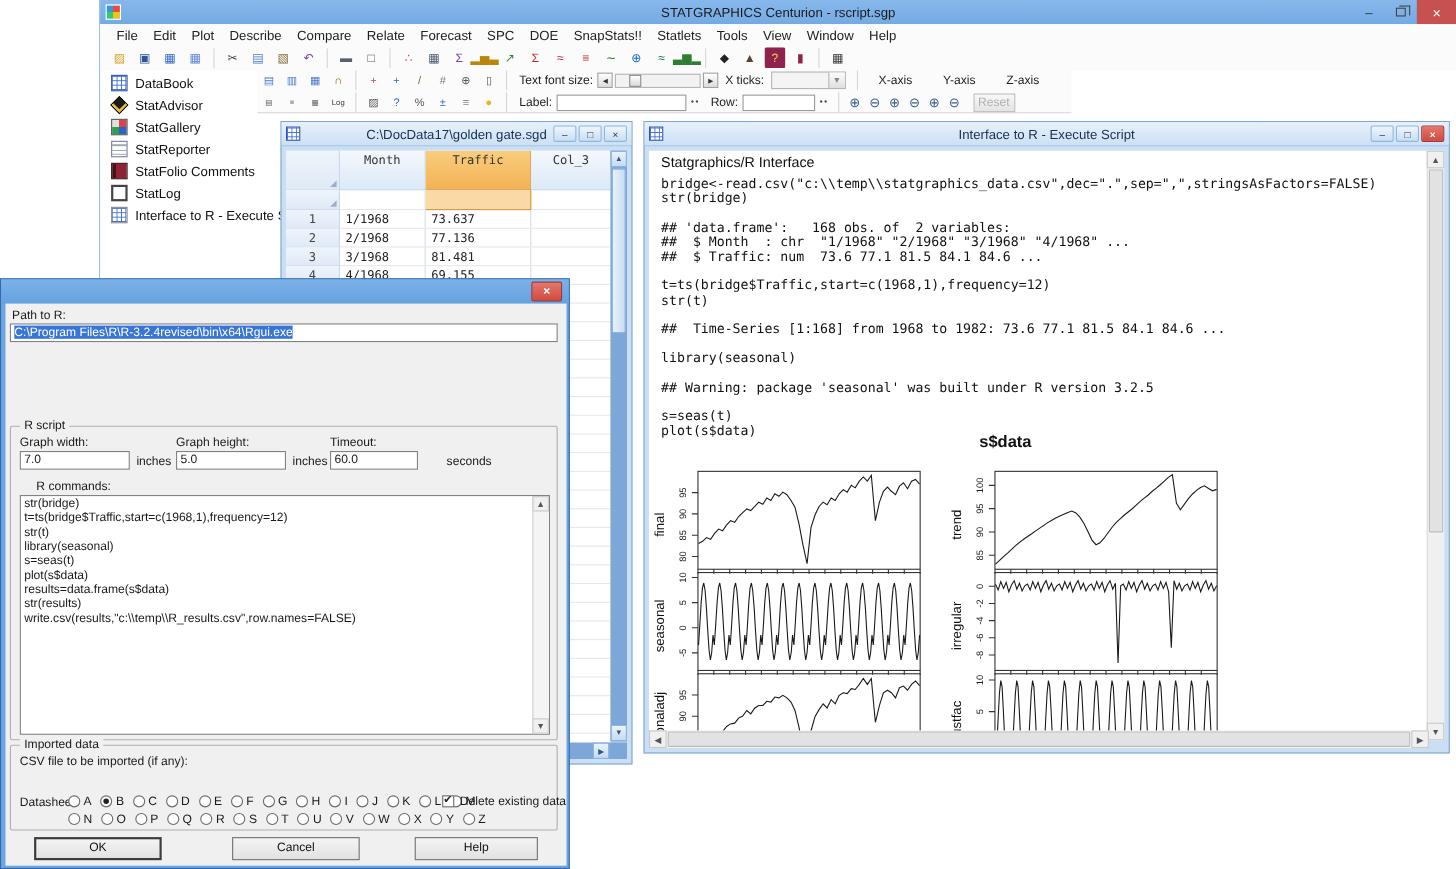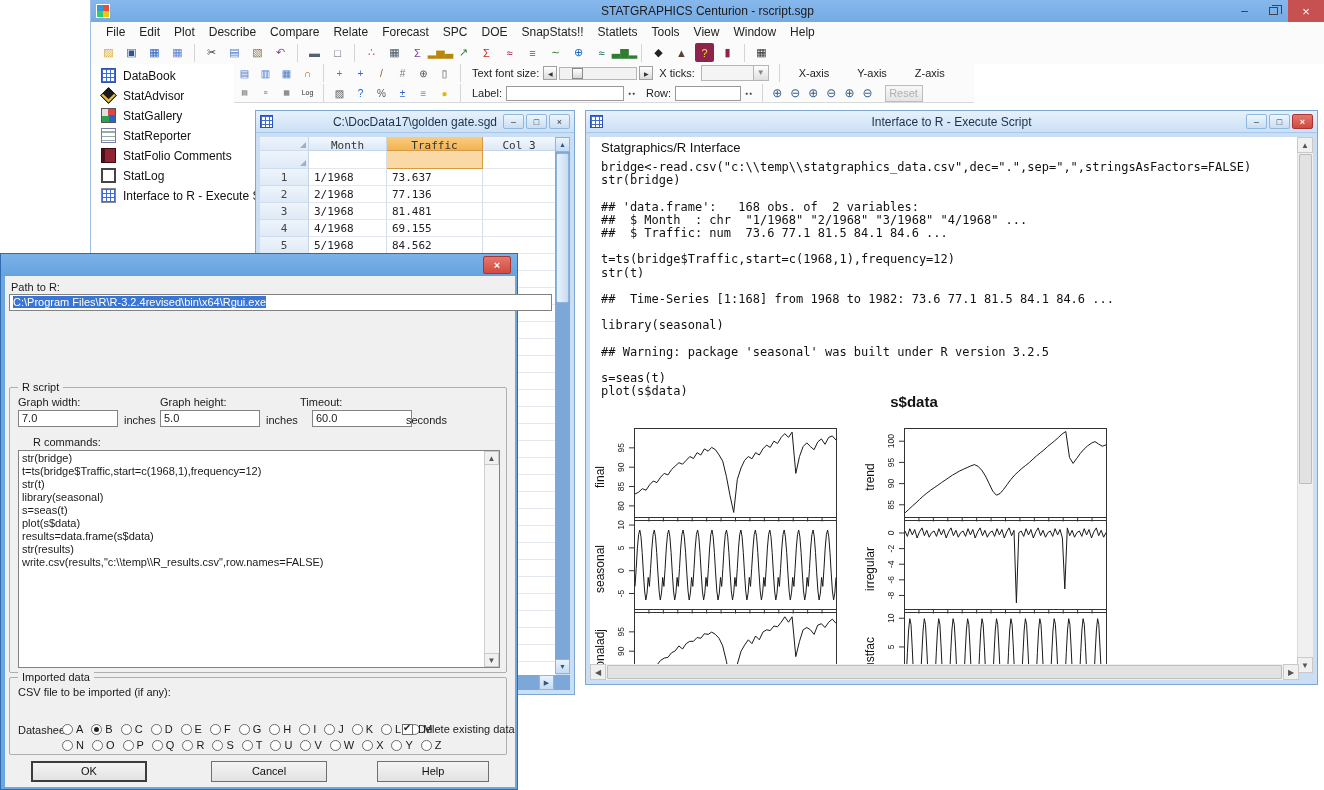--- a/index.html
+++ b/index.html
@@ -396,21 +396,21 @@
     <div class="cw-title">
       <span class="cw-icon"></span>
       <span class="cw-text">C:\DocData17\golden gate.sgd</span>
       <span class="cw-btns">
         <span class="cwb">–</span>
         <span class="cwb">□</span>
         <span class="cwb">×</span>
       </span>
     </div>
     <div class="dtable" id="datatable">
-        <div class="trow thead" style="height: 14px;">
+        <div class="trow thead" style="height: 36px;">
           <div class="tcell rowhdr corner-tri" style="width: 49px; flex: 0 0 49px;"></div>
           <div class="tcell" style="width: 78px; flex: 0 0 78px;">Month</div>
           <div class="tcell hl" style="width: 96px; flex: 0 0 96px;">Traffic</div>
           <div class="tcell" style="width: 73px; flex: 0 0 73px;">Col_3</div>
         </div>
         <div class="trow tsub" style="height: 18px;">
           <div class="tcell rowhdr corner-tri" style="width: 49px; flex: 0 0 49px;"></div>
           <div class="tcell" style="width: 78px; flex: 0 0 78px;"></div>
           <div class="tcell hl" style="width: 96px; flex: 0 0 96px;"></div>
           <div class="tcell" style="width: 73px; flex: 0 0 73px;"></div>
@@ -812,35 +812,35 @@
     </div>
   </div>
 
   <div class="dialog">
     <div class="dlg-title">
       <span class="dlg-close">×</span>
     </div>
     <div class="dlg-body">
 
       <span class="dl" style="left:6px;top:5px;">Path to R:</span>
-      <div class="textbox" style="left:4px;top:18px;width:543px;">
+      <div class="textbox" style="left:4px;top:18px;width:498px;">
         <span class="sel-text">C:\Program Files\R\R-3.2.4revised\bin\x64\Rgui.exe</span>
       </div>
 
 
       <div class="group" style="left:4px;top:111px;width:498px;height:286px;">
         <span class="group-legend">R script</span>
         <span class="dl" style="left:8px;top:8px;">Graph width:</span>
         <div class="textbox" style="left:8px;top:22px;width:100px;"><span>7.0</span></div>
         <span class="unit" style="left:114px;top:26px;">inches</span>
         <span class="dl" style="left:150px;top:8px;">Graph height:</span>
         <div class="textbox" style="left:150px;top:22px;width:100px;"><span>5.0</span></div>
         <span class="unit" style="left:256px;top:26px;">inches</span>
         <span class="dl" style="left:290px;top:8px;">Timeout:</span>
-        <div class="textbox" style="left:290px;top:22px;width:100px;margin-left:12px;"><span>60.0</span></div>
+        <div class="textbox" style="left:290px;top:22px;width:80px;"><span>60.0</span></div>
         <span class="unit" style="left:396px;top:26px;">seconds</span>
         <span class="dl" style="left:8px;top:48px;padding-left:15px;">R commands:</span>
         <div class="cmdbox" style="left:8px;top:62px;width:482px;height:218px;">
           <pre class="cmd-pre">str(bridge)
 t=ts(bridge$Traffic,start=c(1968,1),frequency=12)
 str(t)
 library(seasonal)
 s=seas(t)
 plot(s$data)
 results=data.frame(s$data)

